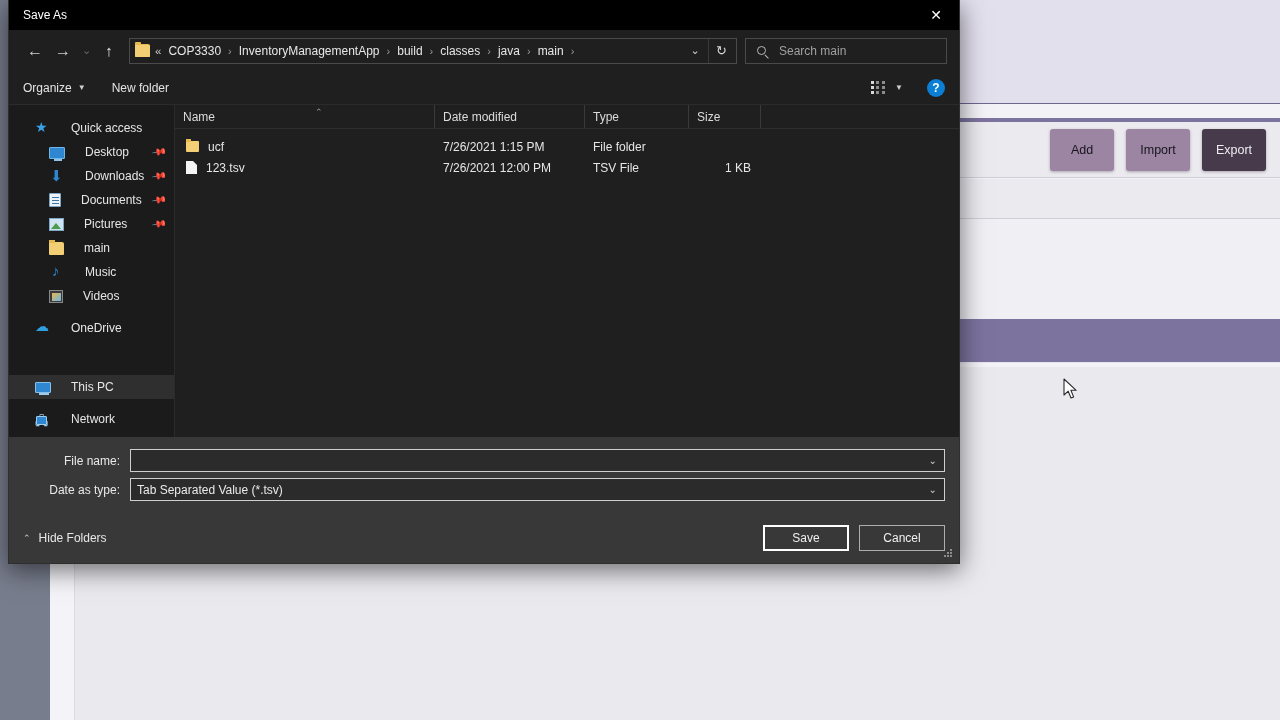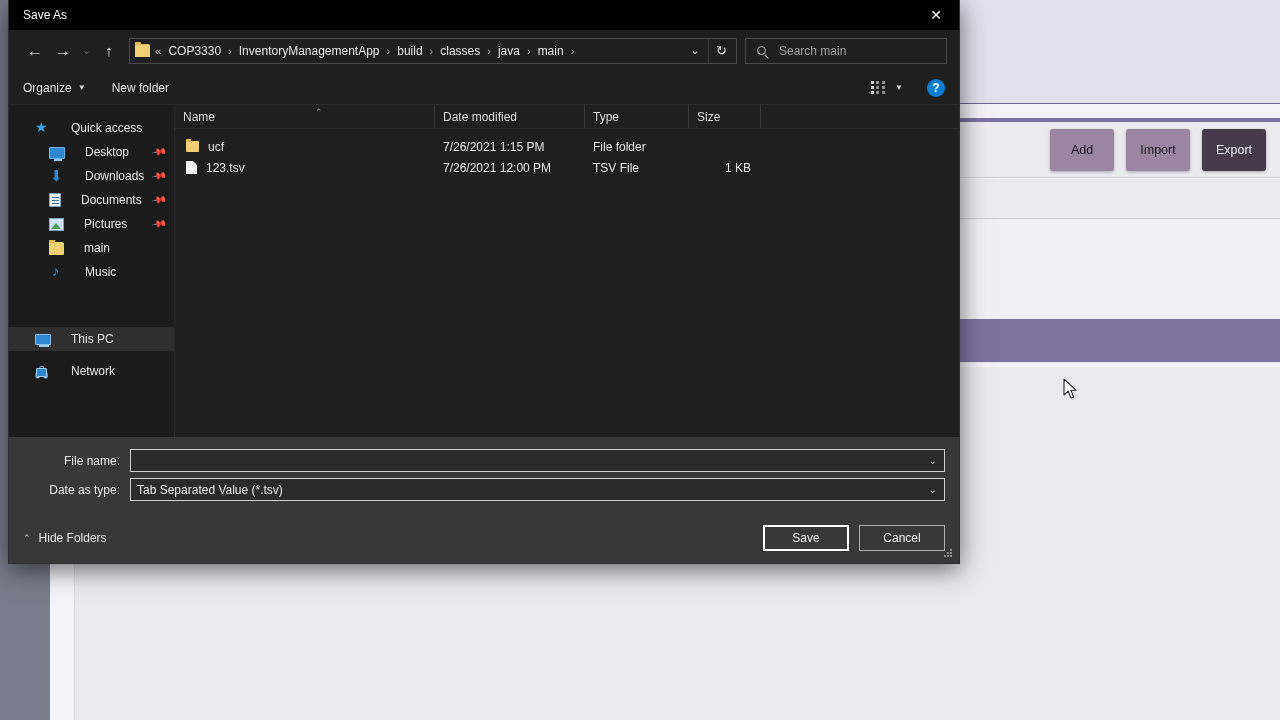--- a/index.html
+++ b/index.html
@@ -303,21 +303,29 @@
         <span class="pin">📌</span>
       </div>
       <div class="s-item indent">
         <span class="ic ic-folder"></span>
         <span>main</span>
       </div>
       <div class="s-item indent">
         <span class="ic ic-music"></span>
         <span>Music</span>
       </div>
+      <div class="s-item indent">
+        <span class="ic ic-video"></span>
+        <span>Videos</span>
+      </div>
       <div class="s-group-gap"></div>
+      <div class="s-item">
+        <span class="ic ic-cloud"></span>
+        <span>OneDrive</span>
+      </div>
       <div class="s-group-gap"></div>
       <div class="s-item selected">
         <span class="ic ic-pc"></span>
         <span>This PC</span>
       </div>
       <div class="s-group-gap"></div>
       <div class="s-item">
         <span class="ic ic-net"></span>
         <span>Network</span>
       </div>

